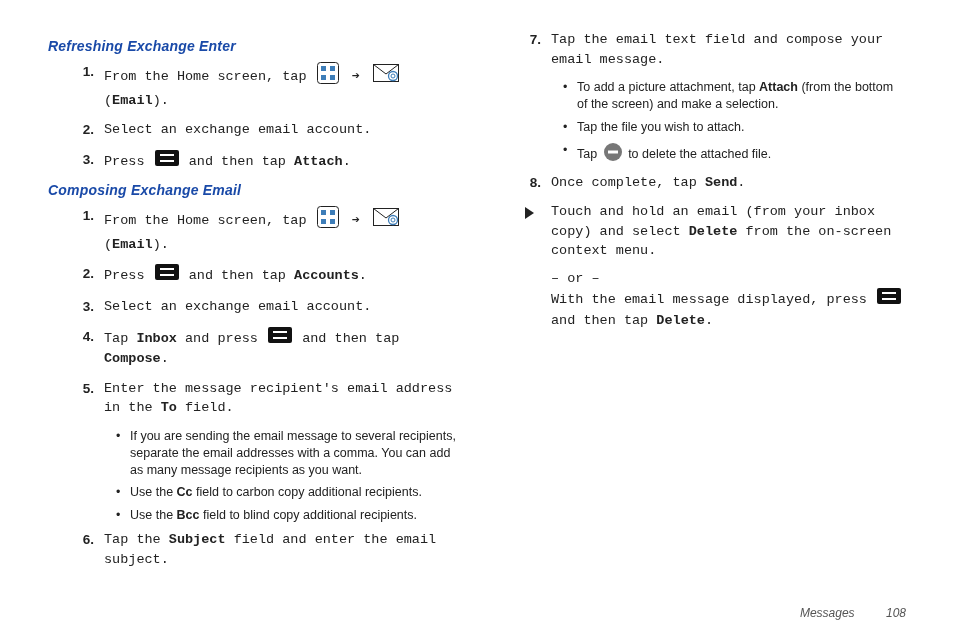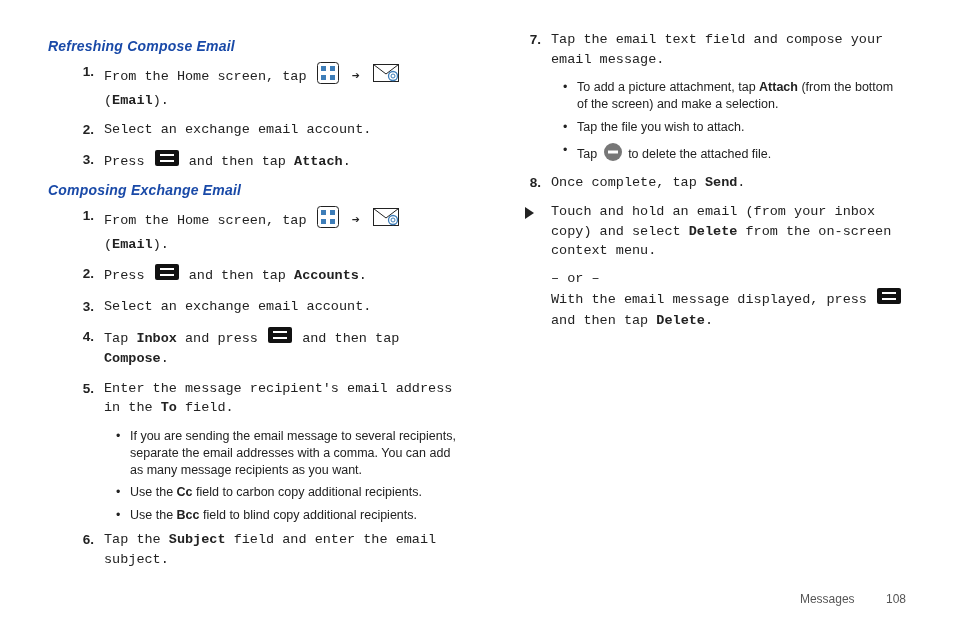--- a/index.html
+++ b/index.html
@@ -74,35 +74,36 @@
     margin-right: 4px;
   }
   .grid-icon, .envelope-icon, .menu-icon, .del-icon {
     display: inline-block;
     vertical-align: middle;
     margin: 0 2px;
   }
   .footer {
     position: absolute;
     right: 48px;
-    bottom: 30px;
+    bottom: 16px;
     font-size: 12px;
     color: #555;
     font-family: Arial, Helvetica, sans-serif;
+    font-style: italic;
   }
   .footer .pg { margin-left: 28px; }
 </style>
 </head>
 <body>
 
 <div class="cols">
 
   <div class="col">
 
-    <div class="sect-head">Refreshing Compose Email</div>
+    <div class="sect-head">Refreshing Exchange Enter</div>
 
     <div class="num-item">
       <div class="num">1.</div>
       <div class="body">
         <span>From the Home screen, tap </span>
         <span class="grid-icon">
           <svg width="22" height="22" viewBox="0 0 22 22">
               <rect x="0.5" y="0.5" width="21" height="21" rx="3" fill="#fff" stroke="#222"></rect>
               <rect x="4" y="4" width="5" height="5" fill="#3d7db8"></rect>
               <rect x="13" y="4" width="5" height="5" fill="#3d7db8"></rect>

